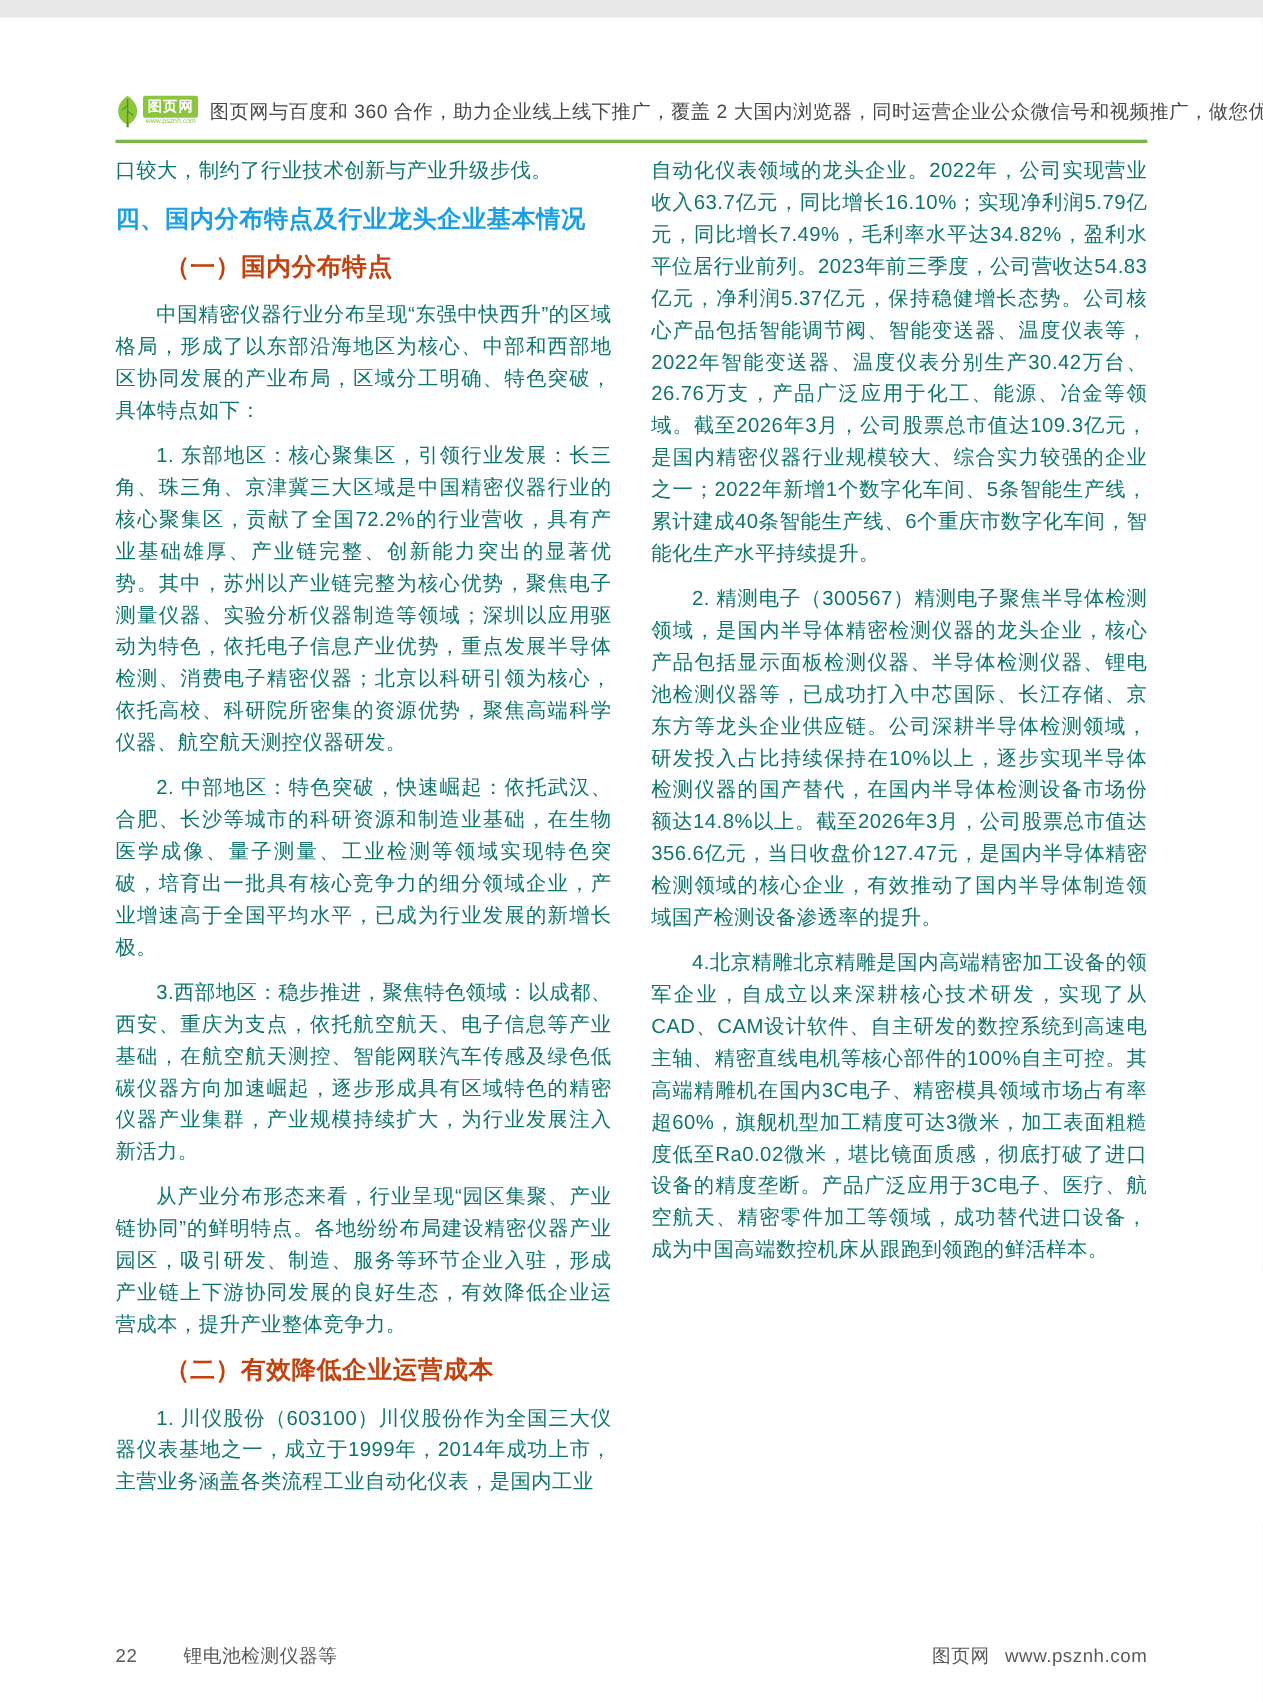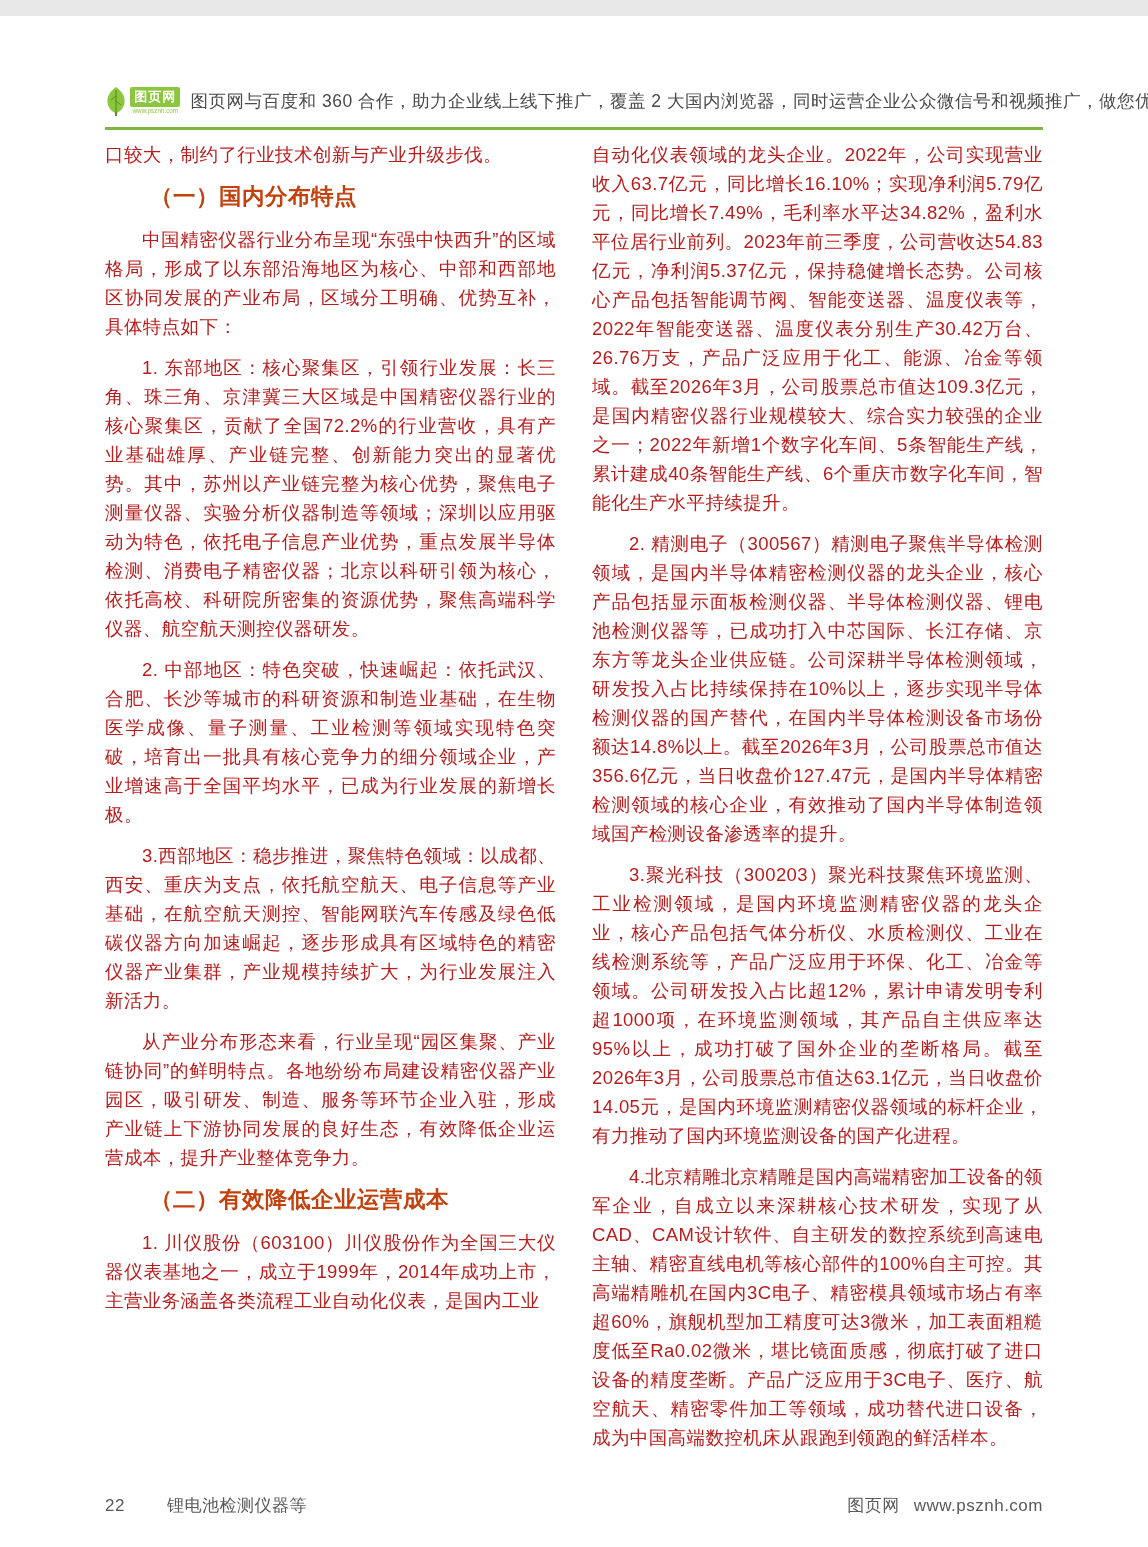--- a/index.html
+++ b/index.html
@@ -74,21 +74,21 @@
   .col { flex: 1 1 0; min-width: 0; }
 
   .col p {
     font-size: 18.5px;
     line-height: 29px;
     letter-spacing: 0.4px;
     text-align: justify;
     text-justify: inter-ideograph;
     text-indent: 2em;
     margin-bottom: 12px;
-    color: #b91c1c;
+    color: #0f766e;
     font-weight: 500;
   }
   .col p.cont { text-indent: 0; }
   .col p:last-child { margin-bottom: 0; }
 
   .h-blue {
     color: #1a9fe3;
     font-size: 22px;
     font-weight: bold;
     line-height: 32px;
@@ -138,34 +138,34 @@
       </div>
     </div>
     <div class="tagline">图页网与百度和 360 合作，助力企业线上线下推广，覆盖 2 大国内浏览器，同时运营企业公众微信号和视频推广，做您优质市场部。</div>
   </div>
   <div class="header-rule"></div>
 
   <div class="main">
 
     <div class="col">
       <p class="cont">口较大，制约了行业技术创新与产业升级步伐。</p>
+      <h2 class="h-blue">四、国内分布特点及行业龙头企业基本情况</h2>
       <h3 class="h-sub">（一）国内分布特点</h3>
-      <p>中国精密仪器行业分布呈现“东强中快西升”的区域格局，形成了以东部沿海地区为核心、中部和西部地区协同发展的产业布局，区域分工明确、优势互补，具体特点如下：</p>
+      <p>中国精密仪器行业分布呈现“东强中快西升”的区域格局，形成了以东部沿海地区为核心、中部和西部地区协同发展的产业布局，区域分工明确、特色突破，具体特点如下：</p>
       <p>1. 东部地区：核心聚集区，引领行业发展：长三角、珠三角、京津冀三大区域是中国精密仪器行业的核心聚集区，贡献了全国72.2%的行业营收，具有产业基础雄厚、产业链完整、创新能力突出的显著优势。其中，苏州以产业链完整为核心优势，聚焦电子测量仪器、实验分析仪器制造等领域；深圳以应用驱动为特色，依托电子信息产业优势，重点发展半导体检测、消费电子精密仪器；北京以科研引领为核心，依托高校、科研院所密集的资源优势，聚焦高端科学仪器、航空航天测控仪器研发。</p>
       <p>2. 中部地区：特色突破，快速崛起：依托武汉、合肥、长沙等城市的科研资源和制造业基础，在生物医学成像、量子测量、工业检测等领域实现特色突破，培育出一批具有核心竞争力的细分领域企业，产业增速高于全国平均水平，已成为行业发展的新增长极。</p>
       <p>3.西部地区：稳步推进，聚焦特色领域：以成都、西安、重庆为支点，依托航空航天、电子信息等产业基础，在航空航天测控、智能网联汽车传感及绿色低碳仪器方向加速崛起，逐步形成具有区域特色的精密仪器产业集群，产业规模持续扩大，为行业发展注入新活力。</p>
       <p>从产业分布形态来看，行业呈现“园区集聚、产业链协同”的鲜明特点。各地纷纷布局建设精密仪器产业园区，吸引研发、制造、服务等环节企业入驻，形成产业链上下游协同发展的良好生态，有效降低企业运营成本，提升产业整体竞争力。</p>
       <h3 class="h-sub">（二）有效降低企业运营成本</h3>
       <p>1. 川仪股份（603100）川仪股份作为全国三大仪器仪表基地之一，成立于1999年，2014年成功上市，主营业务涵盖各类流程工业自动化仪表，是国内工业</p>
     </div>
 
     <div class="col">
       <p class="cont">自动化仪表领域的龙头企业。2022年，公司实现营业收入63.7亿元，同比增长16.10%；实现净利润5.79亿元，同比增长7.49%，毛利率水平达34.82%，盈利水平位居行业前列。2023年前三季度，公司营收达54.83亿元，净利润5.37亿元，保持稳健增长态势。公司核心产品包括智能调节阀、智能变送器、温度仪表等，2022年智能变送器、温度仪表分别生产30.42万台、26.76万支，产品广泛应用于化工、能源、冶金等领域。截至2026年3月，公司股票总市值达109.3亿元，是国内精密仪器行业规模较大、综合实力较强的企业之一；2022年新增1个数字化车间、5条智能生产线，累计建成40条智能生产线、6个重庆市数字化车间，智能化生产水平持续提升。</p>
       <p>2. 精测电子（300567）精测电子聚焦半导体检测领域，是国内半导体精密检测仪器的龙头企业，核心产品包括显示面板检测仪器、半导体检测仪器、锂电池检测仪器等，已成功打入中芯国际、长江存储、京东方等龙头企业供应链。公司深耕半导体检测领域，研发投入占比持续保持在10%以上，逐步实现半导体检测仪器的国产替代，在国内半导体检测设备市场份额达14.8%以上。截至2026年3月，公司股票总市值达356.6亿元，当日收盘价127.47元，是国内半导体精密检测领域的核心企业，有效推动了国内半导体制造领域国产检测设备渗透率的提升。</p>
-      <p>3.聚光科技（300203）聚光科技聚焦环境监测、工业检测领域，是国内环境监测精密仪器的龙头企业，核心产品包括气体分析仪、水质检测仪、工业在线检测系统等，产品广泛应用于环保、化工、冶金等领域。公司研发投入占比超12%，累计申请发明专利超1000项，在环境监测领域，其产品自主供应率达95%以上，成功打破了国外企业的垄断格局。截至2026年3月，公司股票总市值达63.1亿元，当日收盘价14.05元，是国内环境监测精密仪器领域的标杆企业，有力推动了国内环境监测设备的国产化进程。</p>
       <p>4.北京精雕北京精雕是国内高端精密加工设备的领军企业，自成立以来深耕核心技术研发，实现了从CAD、CAM设计软件、自主研发的数控系统到高速电主轴、精密直线电机等核心部件的100%自主可控。其高端精雕机在国内3C电子、精密模具领域市场占有率超60%，旗舰机型加工精度可达3微米，加工表面粗糙度低至Ra0.02微米，堪比镜面质感，彻底打破了进口设备的精度垄断。产品广泛应用于3C电子、医疗、航空航天、精密零件加工等领域，成功替代进口设备，成为中国高端数控机床从跟跑到领跑的鲜活样本。</p>
     </div>
 
   </div>
 
   <div class="footer">
     <div class="footer-left">
       <span>22</span>
       <span>锂电池检测仪器等</span>
     </div>

